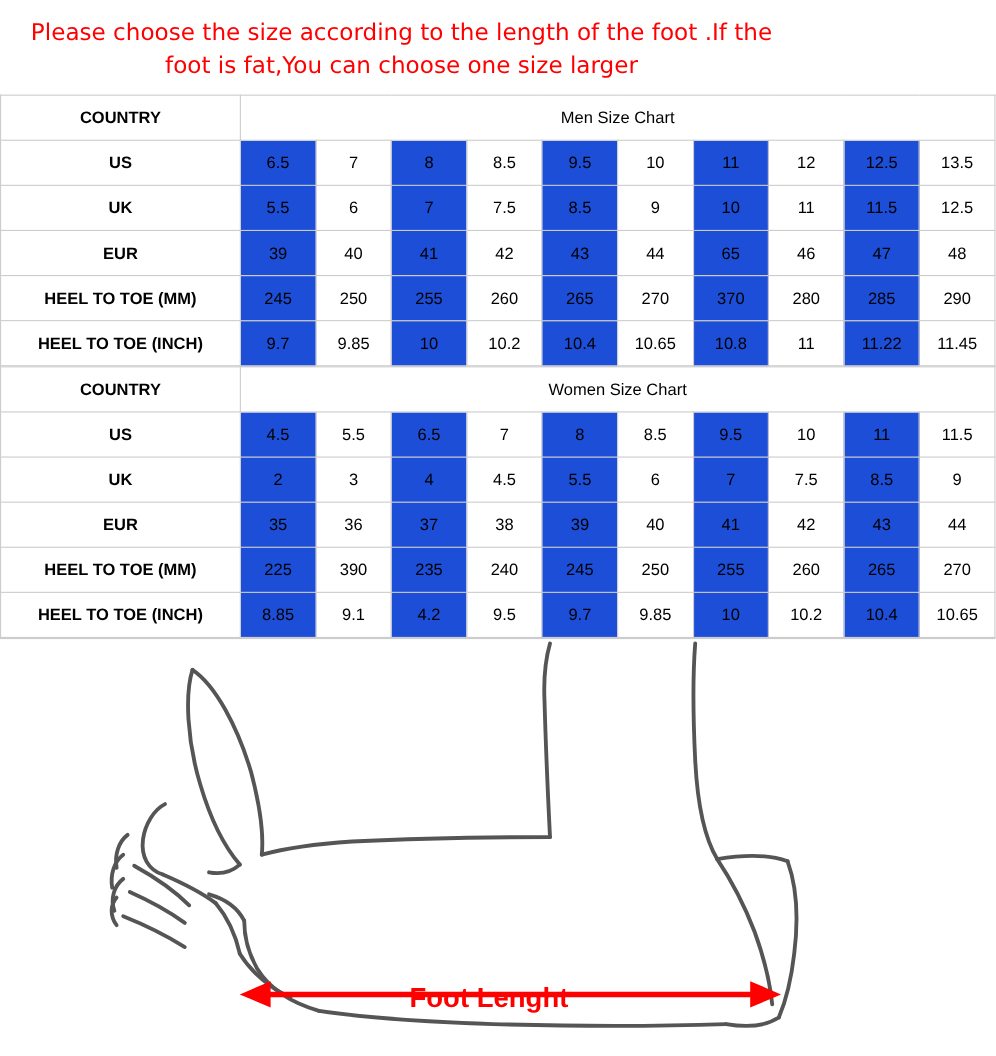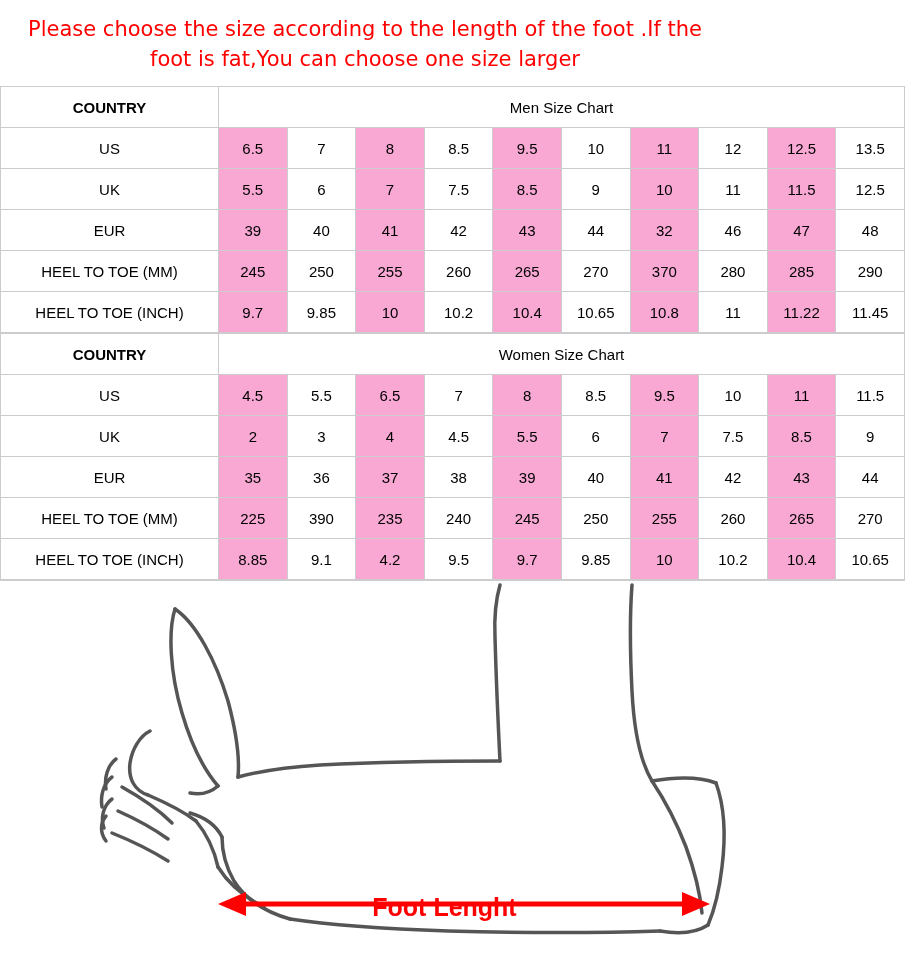--- a/index.html
+++ b/index.html
@@ -38,35 +38,35 @@
   table.size-table td {
     border: 1px solid #cccccc;
     text-align: center;
     font-size: 15px;
     font-family: "Liberation Sans", sans-serif;
     height: 40px;
     padding: 0;
   }
   td.label-cell {
     width: 217px;
-    font-weight: normal;
+    font-weight: bold;
     font-size: 15.5px;
   }
   td.title-cell {
     font-weight: normal;
     font-size: 22px;
     height: 54px;
   }
   td.country-cell {
     font-weight: bold;
     font-size: 16px;
     height: 54px;
   }
   td.shaded {
-    background: #f9a8d4;
+    background: #1d4ed8;
   }
   td.val {
     width: 68.8px;
   }
   .diagram {
     position: relative;
     width: 905px;
     height: 355px;
     border-top: 1px solid #cccccc;
     overflow: hidden;
@@ -126,21 +126,21 @@
       <td class="val">12.5</td>
     </tr>
     <tr>
       <td class="label-cell">EUR</td>
       <td class="val shaded">39</td>
       <td class="val">40</td>
       <td class="val shaded">41</td>
       <td class="val">42</td>
       <td class="val shaded">43</td>
       <td class="val">44</td>
-      <td class="val shaded">32</td>
+      <td class="val shaded">65</td>
       <td class="val">46</td>
       <td class="val shaded">47</td>
       <td class="val">48</td>
     </tr>
     <tr>
       <td class="label-cell">HEEL TO TOE (MM)</td>
       <td class="val shaded">245</td>
       <td class="val">250</td>
       <td class="val shaded">255</td>
       <td class="val">260</td>

